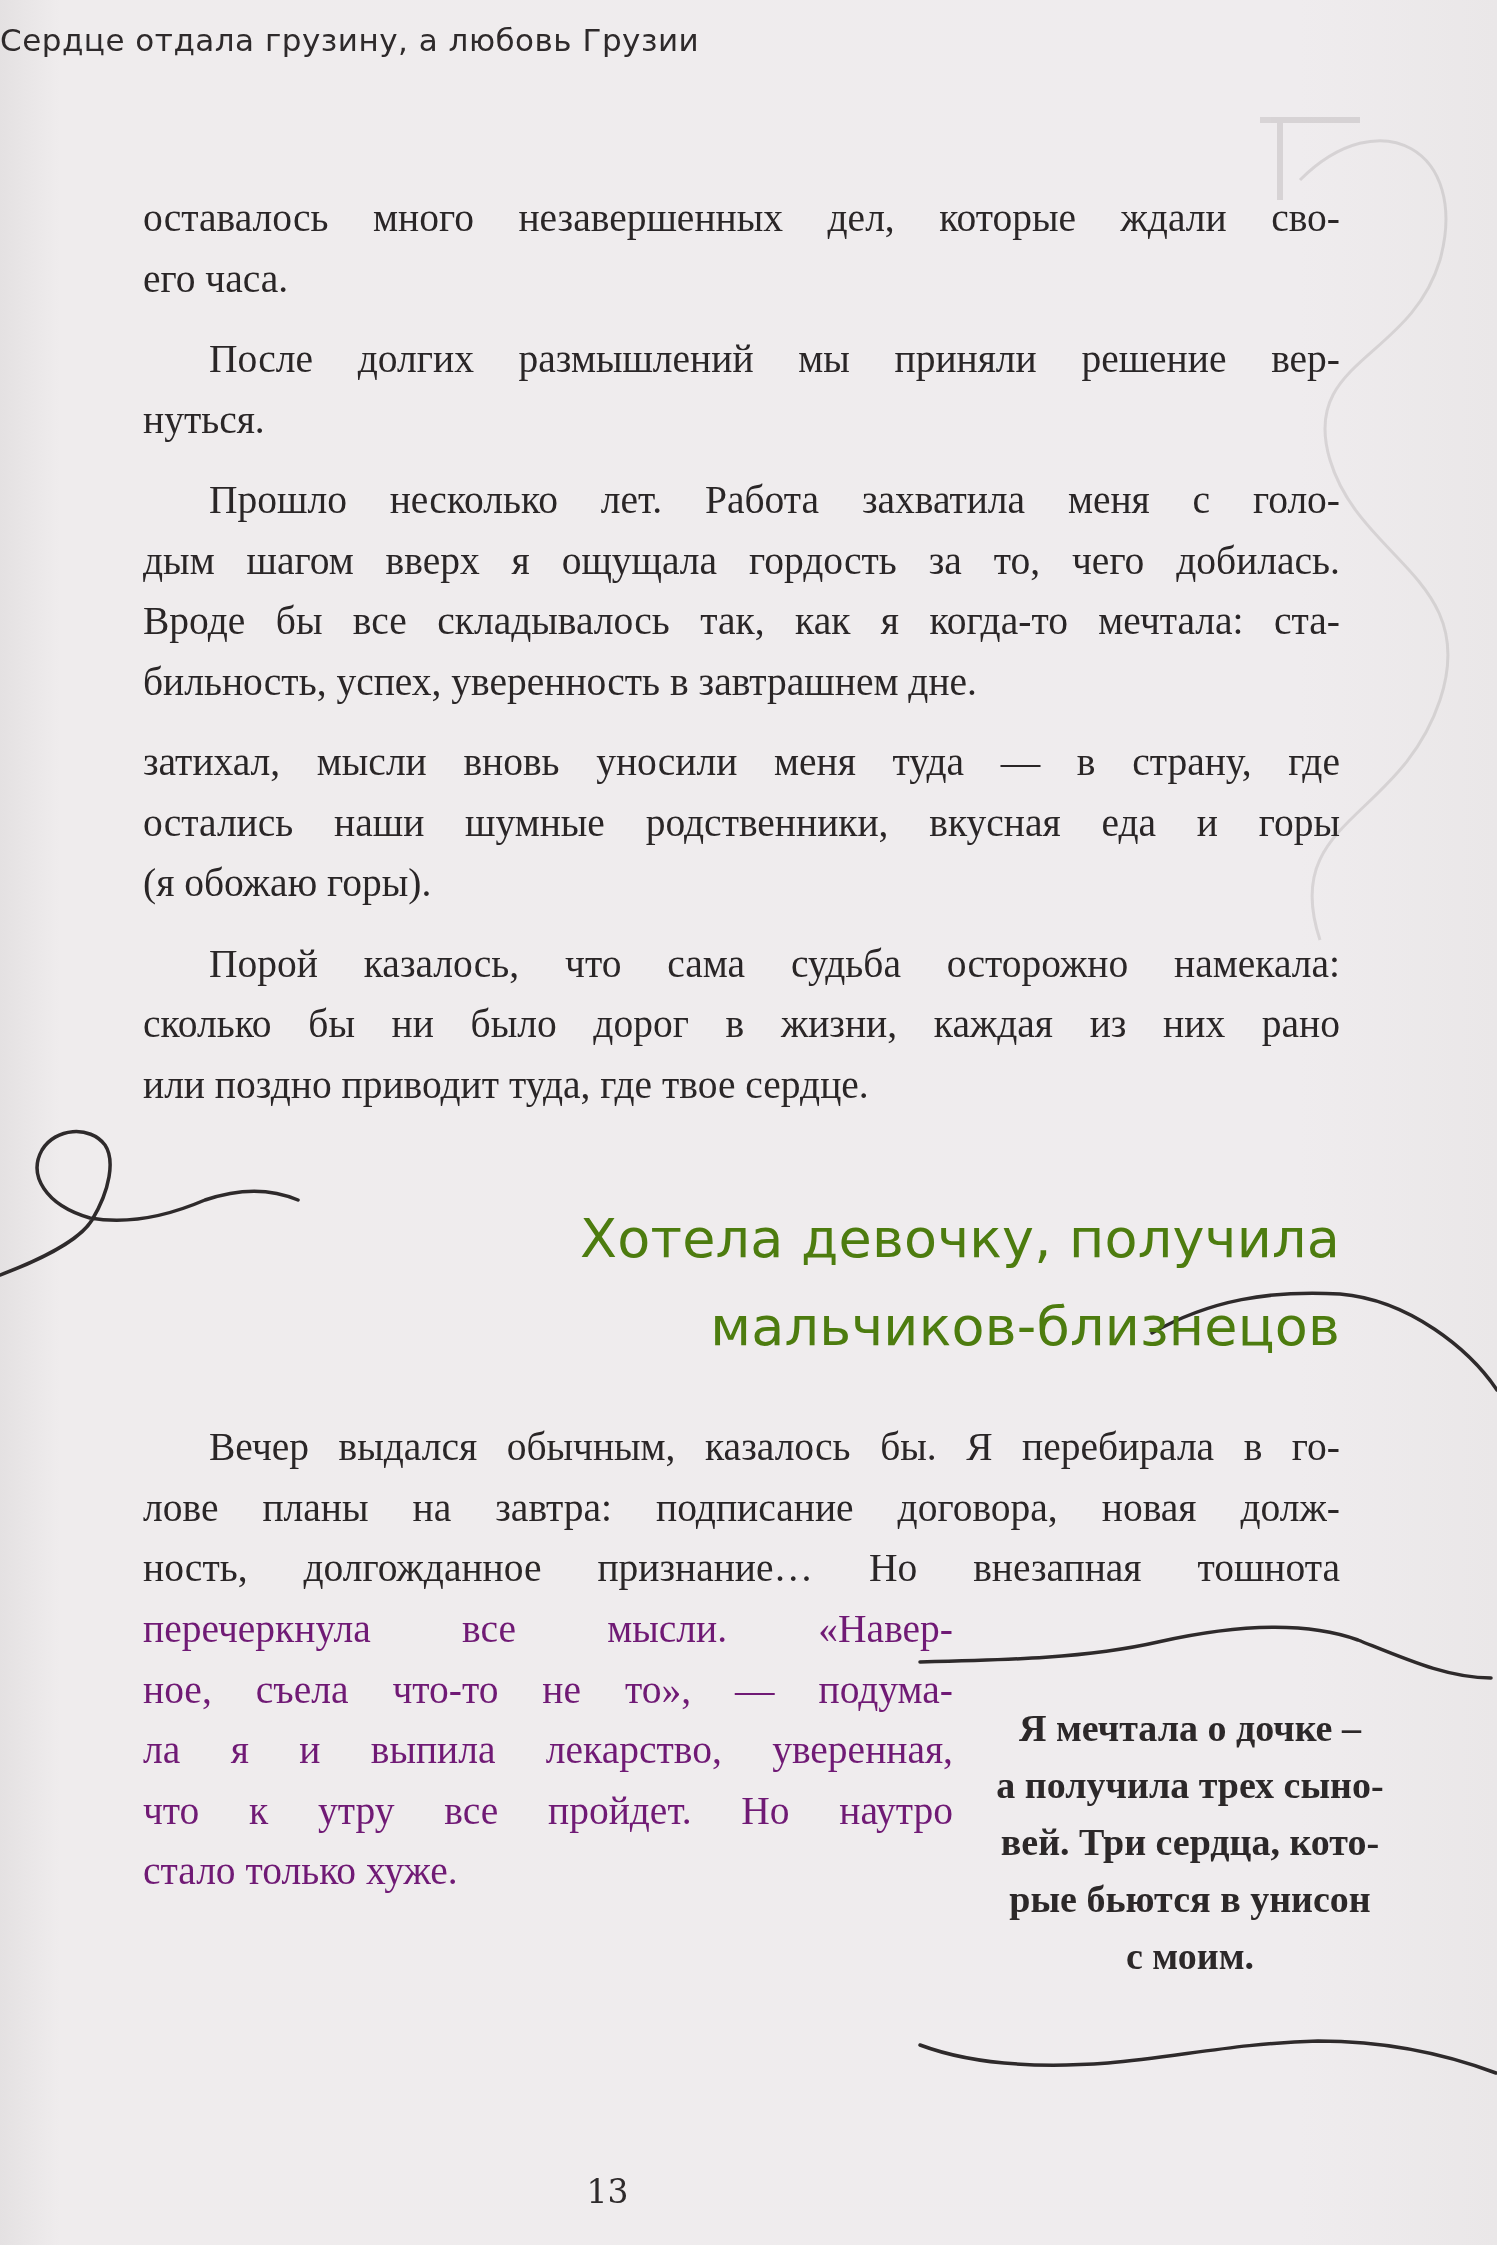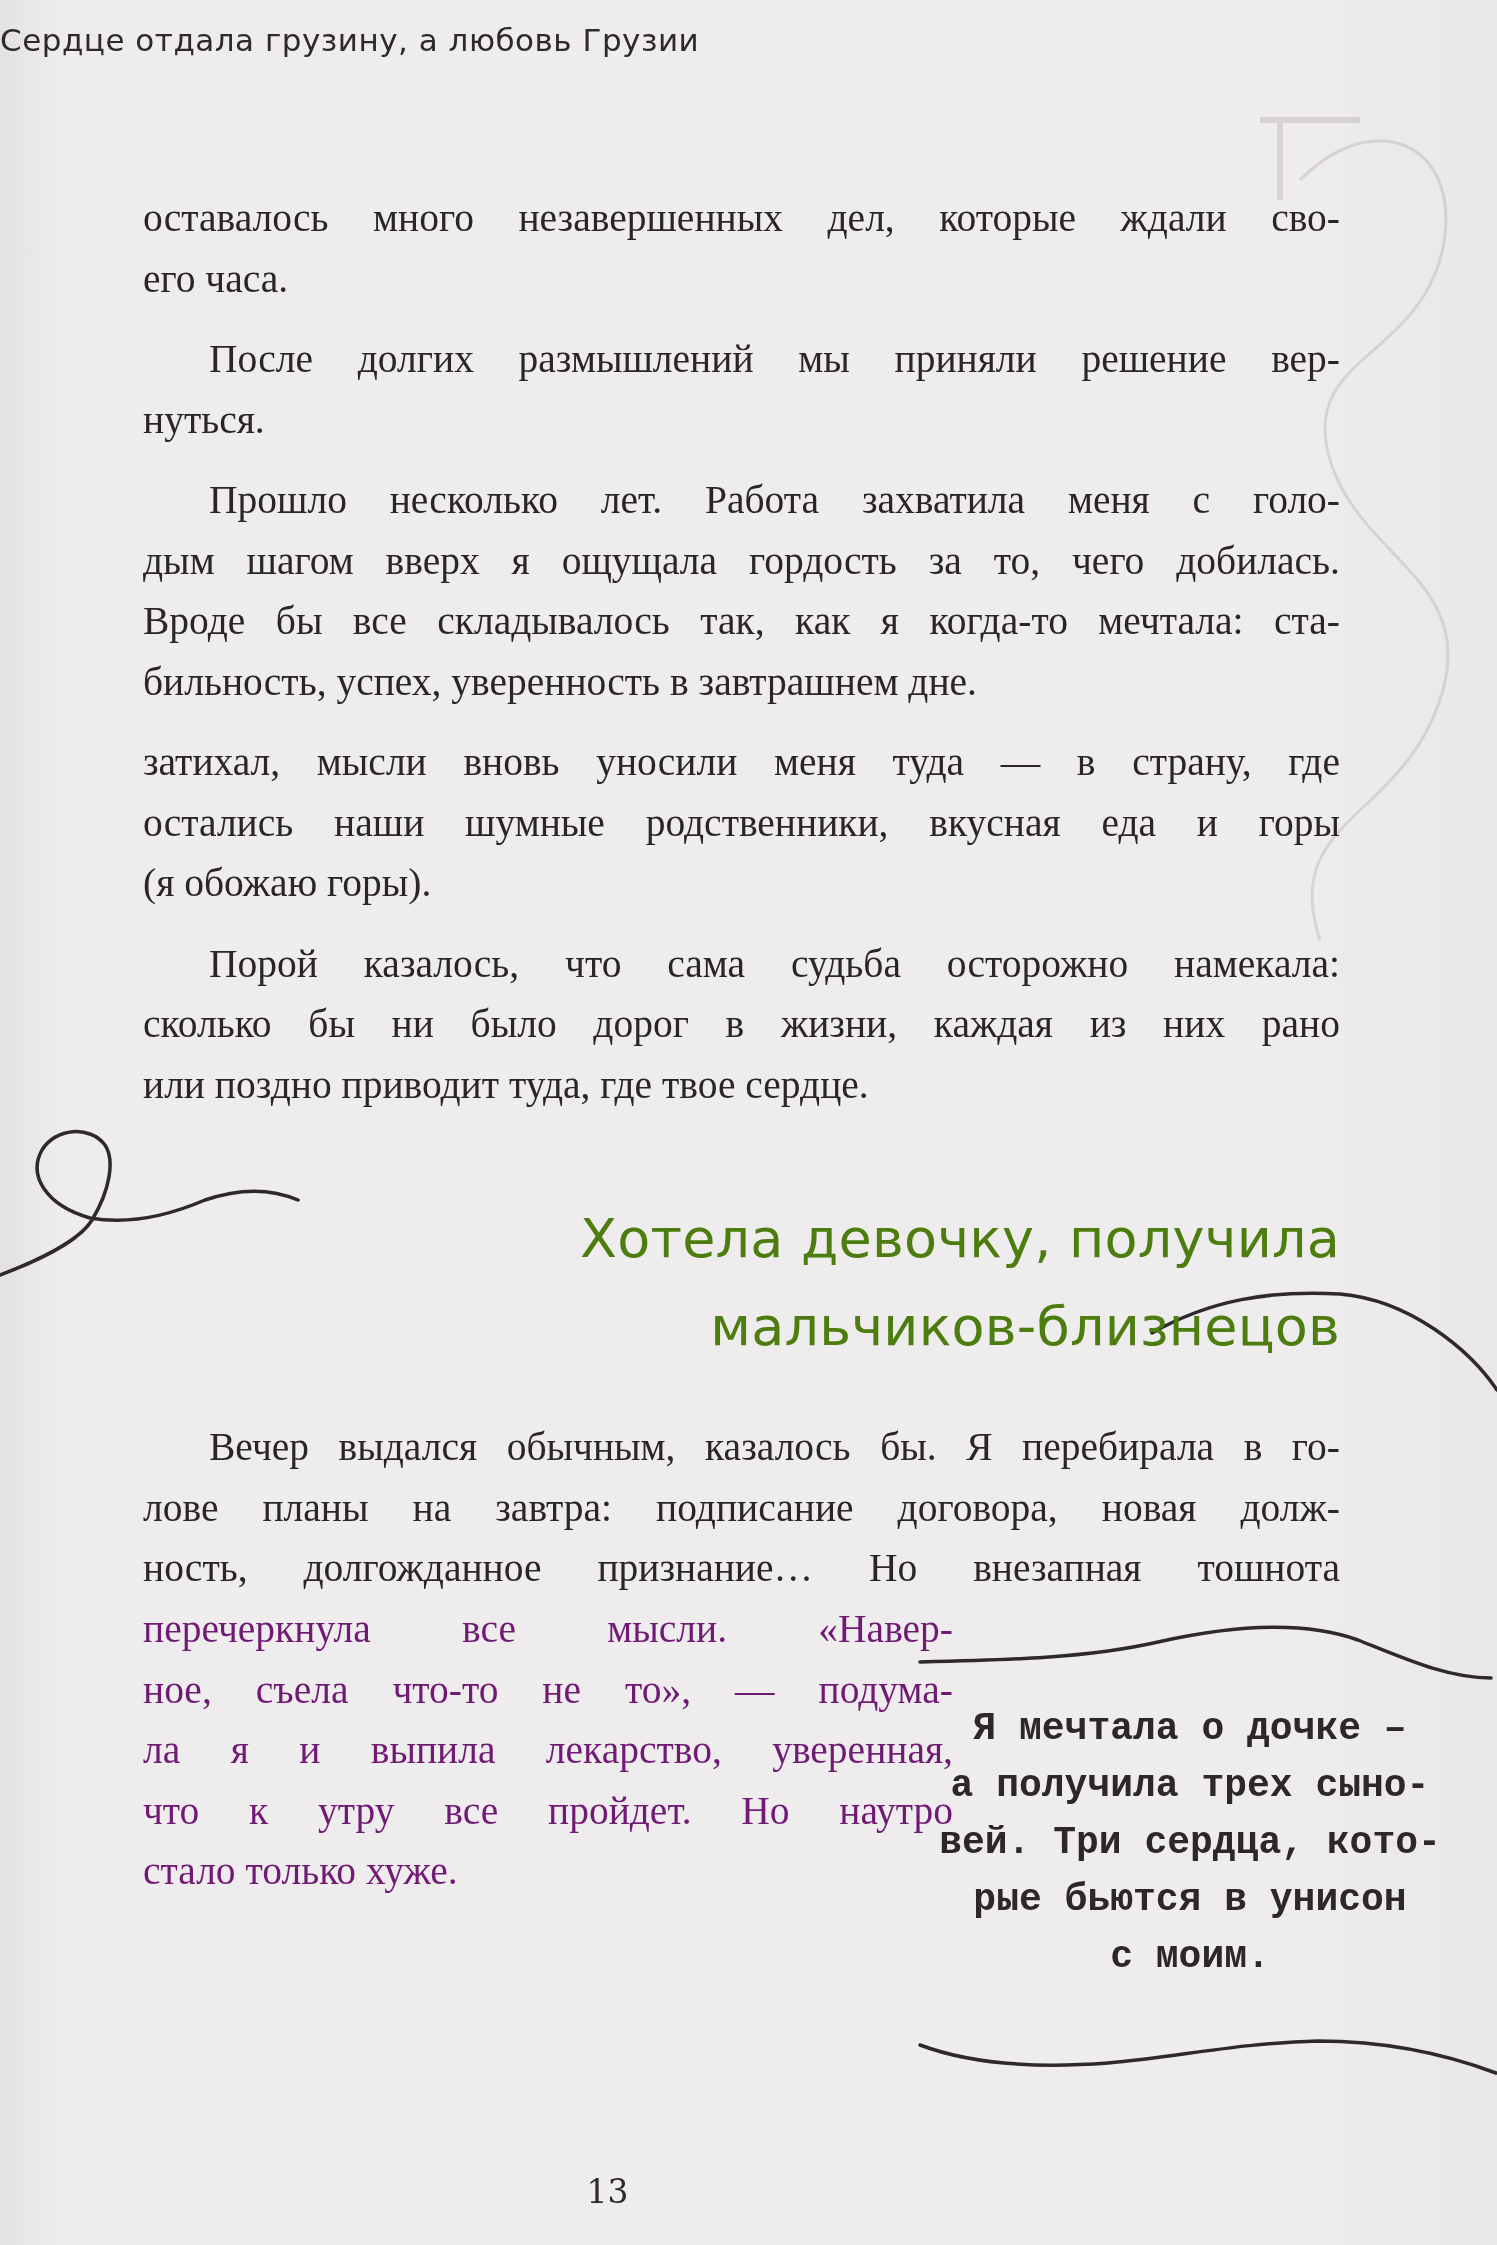--- a/index.html
+++ b/index.html
@@ -49,21 +49,21 @@
   }
   .col-text p { margin: 0 0 20px 0; text-indent: 66px; }
   .col-text .ln { display: block; text-align: justify; text-align-last: justify; }
   .col-text .ln.last { text-align-last: left; }
   .wide-lines .ln { display: block; text-align: justify; text-align-last: justify; }
   .wide-lines .ln.last { text-align-last: left; }
   .wide-lines .ln.ind { padding-left: 66px; }
   .pull-quote {
     position: absolute; left: 920px; width: 540px; top: 1700px;
     text-align: center;
-    font-family: Liberation Mono, monospace;
+    font-family: Liberation Serif, serif;
     font-size: 38px; line-height: 57px; font-weight: bold;
     color: #2c2829;
   }
   .pull-quote .line { display: block; }
   .page-number {
     position: absolute; left: 0; width: 1215px; top: 2172px;
     text-align: center;
     font-family: "DejaVu Serif", serif;
     font-size: 33px; color: #2e2a2b;
   }

